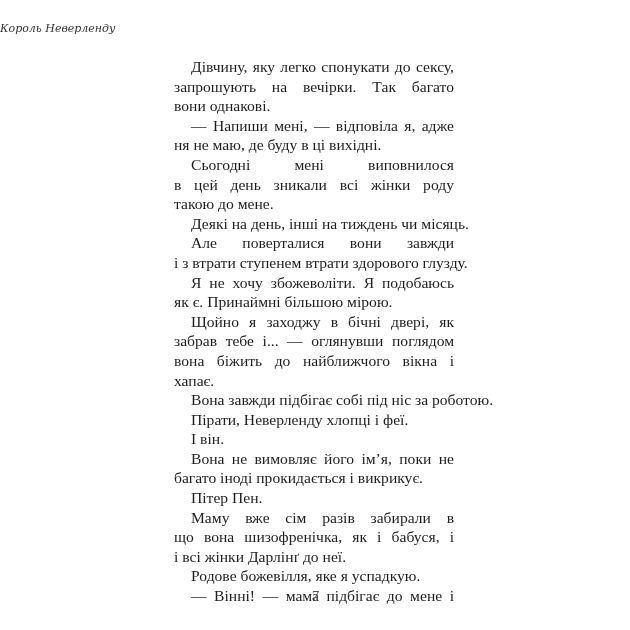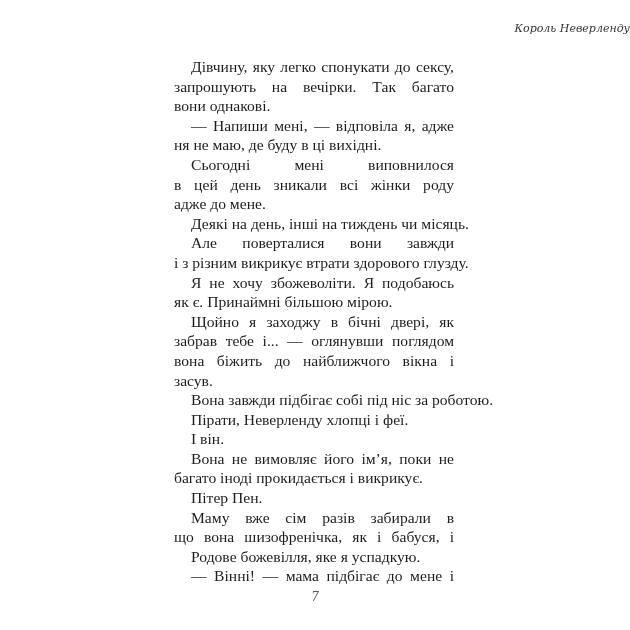--- a/index.html
+++ b/index.html
@@ -1,19 +1,19 @@
 <!DOCTYPE html>
 <html><head>
 <meta charset="utf-8">
 <style>
   html, body { margin: 0; padding: 0; background: #ffffff; }
   body { width: 630px; height: 630px; position: relative; overflow: hidden; }
   .page { position: absolute; left: 0; top: 0; width: 630px; height: 630px; background: #fff; }
   .running-head {
-    position: absolute; top: 22px; left: 0; width: 630px; text-align: right;
+    position: absolute; top: 22px; left: 0; width: 630px; text-align: left;
     font-family: "DejaVu Serif", serif; font-style: italic; font-size: 11px; color: #333;
   }
   .body-text {
     position: absolute; left: 174px; top: 57px; width: 280px;
     font-family: "Liberation Serif", serif; font-size: 15.6px; line-height: 19.6px; color: #1e1e1e;
   }
   .line { white-space: nowrap; height: 19.6px; }
   .line.just { text-align: justify; text-align-last: justify; white-space: normal; overflow: hidden; }
   .line.indent { padding-left: 17px; }
   .line.it { }
@@ -28,35 +28,36 @@
 <div class="page">
   <div class="running-head">Король Неверленду</div>
   <div class="body-text" id="body-text">
       <div class="line indent just">Дівчину, яку легко спонукати до сексу, завжди</div>
       <div class="line just">запрошують на вечірки. Так багато вечірок. І всі</div>
       <div class="line">вони однакові.</div>
       <div class="line indent just">— Напиши мені, — відповіла я, адже ще уявлен-</div>
       <div class="line">ня не маю, де буду в ці вихідні.</div>
       <div class="line indent just">Сьогодні мені виповнилося вісімнадцять, і саме</div>
       <div class="line just">в цей день зникали всі жінки роду Дарлінґ, що</div>
-      <div class="line">адже до мене.</div>
+      <div class="line">такою до мене.</div>
       <div class="line indent">Деякі на день, інші на тиждень чи місяць.</div>
       <div class="line indent just">Але поверталися вони завжди зламаними</div>
-      <div class="line">і з різним викрикує втрати здорового глузду.</div>
+      <div class="line">і з втрати ступенем втрати здорового глузду.</div>
       <div class="line indent just">Я не хочу збожеволіти. Я подобаюсь собі такою,</div>
       <div class="line">як є. Принаймні більшою мірою.</div>
       <div class="line indent just">Щойно я заходжу в бічні двері, як переді мною</div>
       <div class="line just">забрав тебе і... — оглянувши поглядом кімнату,</div>
       <div class="line just">вона біжить до найближчого вікна і перевіряє</div>
-      <div class="line">засув.</div>
+      <div class="line">хапає.</div>
       <div class="line indent">Вона завжди підбігає собі під ніс за роботою.</div>
       <div class="line indent">Пірати, Неверленду хлопці і феї.</div>
       <div class="line indent it">І він.</div>
       <div class="line indent just">Вона не вимовляє його ім’я, поки не спить, але</div>
       <div class="line">багато іноді прокидається і викрикує.</div>
       <div class="line indent it">Пітер Пен.</div>
       <div class="line indent just">Маму вже сім разів забирали в лікарню. Кажуть,</div>
       <div class="line just">що вона шизофренічка, як і бабуся, і прабабуся,</div>
+      <div class="line">і всі жінки Дарлінґ до неї.</div>
       <div class="line indent">Родове божевілля, яке я успадкую.</div>
       <div class="line indent just">— Вінні! — мама підбігає до мене і хапає за</div>
     </div>
   <div class="page-number">7</div>
 </div>
 
 </body></html>

